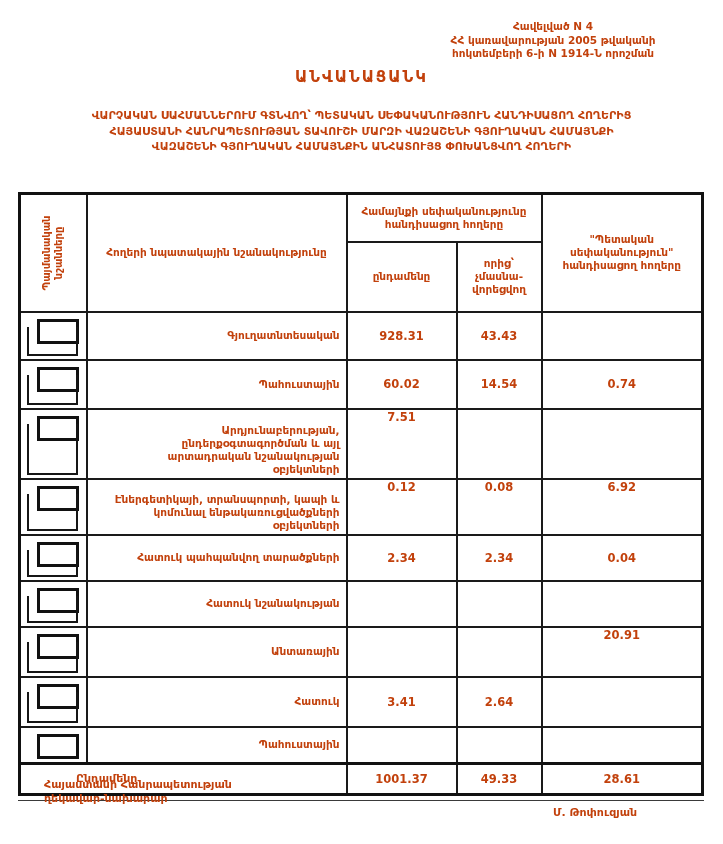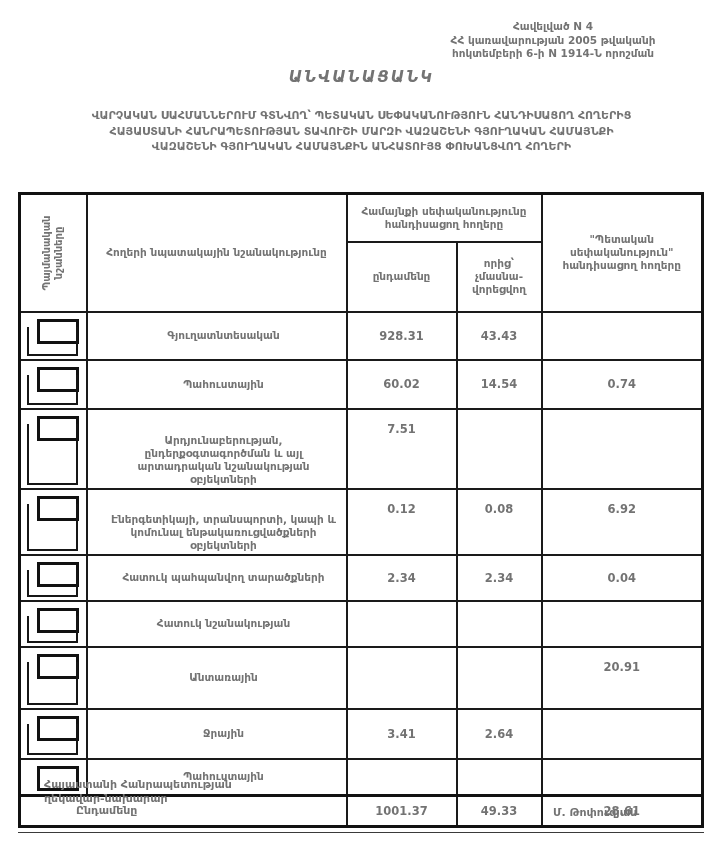--- a/index.html
+++ b/index.html
@@ -1,32 +1,32 @@
 <!DOCTYPE html>
 <html><head>
 <meta charset="utf-8">
 <style>
   html,body{margin:0;padding:0;background:#e8e8e8;}
   .page{
     position:relative;
     width:723px;height:844px;
     background:#ffffff;
     font-family:"DejaVu Sans", sans-serif;
-    color:#737373;
+    color:#c2410c;
     overflow:hidden;
   }
   
   .appendix{
     position:absolute;top:20px;right:30px;width:280px;
     text-align:center;font-size:10.5px;font-weight:bold;line-height:13.5px;
   }
   
   .doc-title{
     position:absolute;top:68px;left:0;width:100%;
-    text-align:center;font-size:15px;font-weight:bold;letter-spacing:2px;margin:0;font-style:italic;
+    text-align:center;font-size:15px;font-weight:bold;letter-spacing:2px;margin:0;
   }
   
   .subtitle{
     position:absolute;top:108px;left:0;width:100%;
     text-align:center;font-size:11px;font-weight:bold;line-height:15.5px;
   }
   
   .tbl-wrap{position:absolute;left:18px;top:192px;}
   table{border-collapse:collapse;table-layout:fixed;width:683px;}
   th,td{border:2px solid #1a1a1a;padding:0;}
@@ -34,26 +34,26 @@
   th{font-size:10.5px;font-weight:bold;text-align:center;vertical-align:middle;white-space:pre-line;line-height:13px;}
   .h-top{height:48px;}
   .h-sub{height:70px;}
   .sym-h{position:relative;}
   .vert-label{
     position:absolute;left:50%;top:50%;
     transform:translate(-50%,-50%) rotate(-90deg);
     width:100px;text-align:center;font-size:10px;line-height:12px;font-weight:bold;
   }
   td.lbl{
-    font-size:10.5px;font-weight:bold;text-align:center;
+    font-size:10.5px;font-weight:bold;text-align:right;
     padding-left:20px;padding-right:6px;vertical-align:middle;line-height:13px;
   }
   td.lbl.bottom{vertical-align:bottom;padding-bottom:2px;}
   td.num{font-size:11.5px;font-weight:bold;text-align:center;vertical-align:middle;}
-  td.num.top{vertical-align:top;padding-top:12px;margin-top:19px;}
+  td.num.top{vertical-align:top;margin-top:19px;}
   
   tr.r1 td{height:46px;} tr.r2 td{height:47px;} tr.r3 td{height:66px;}
   tr.r4 td{height:52px;} tr.r5 td{height:44px;} tr.r6 td{height:44px;border-radius:12px;}
   tr.r7 td{height:48px;} tr.r8 td{height:48px;} tr.r9 td{height:34px;}
   tr.total td{height:28px;border-top:3px solid #111;border-bottom:3px solid #111;}
   tr.total .total-lbl{
     font-size:11px;font-weight:bold;text-align:left;padding-left:55px;vertical-align:middle;
   }
   
   td.sym{position:relative;}
@@ -194,21 +194,21 @@
           <td class="lbl">Անտառային</td>
           <td class="num"></td>
           <td class="num"></td>
           <td class="num top">20.91</td>
         </tr>
         <tr class="r8">
           <td class="sym">
               <div class="swatch"></div>
               <div class="bracket"></div>
             </td>
-          <td class="lbl">Ջրային</td>
+          <td class="lbl">Հատուկ</td>
           <td class="num">3.41</td>
           <td class="num">2.64</td>
           <td class="num"></td>
         </tr>
         <tr class="r9">
           <td class="sym">
               <div class="swatch"></div>
             </td>
           <td class="lbl">Պահուստային</td>
           <td class="num"></td>

